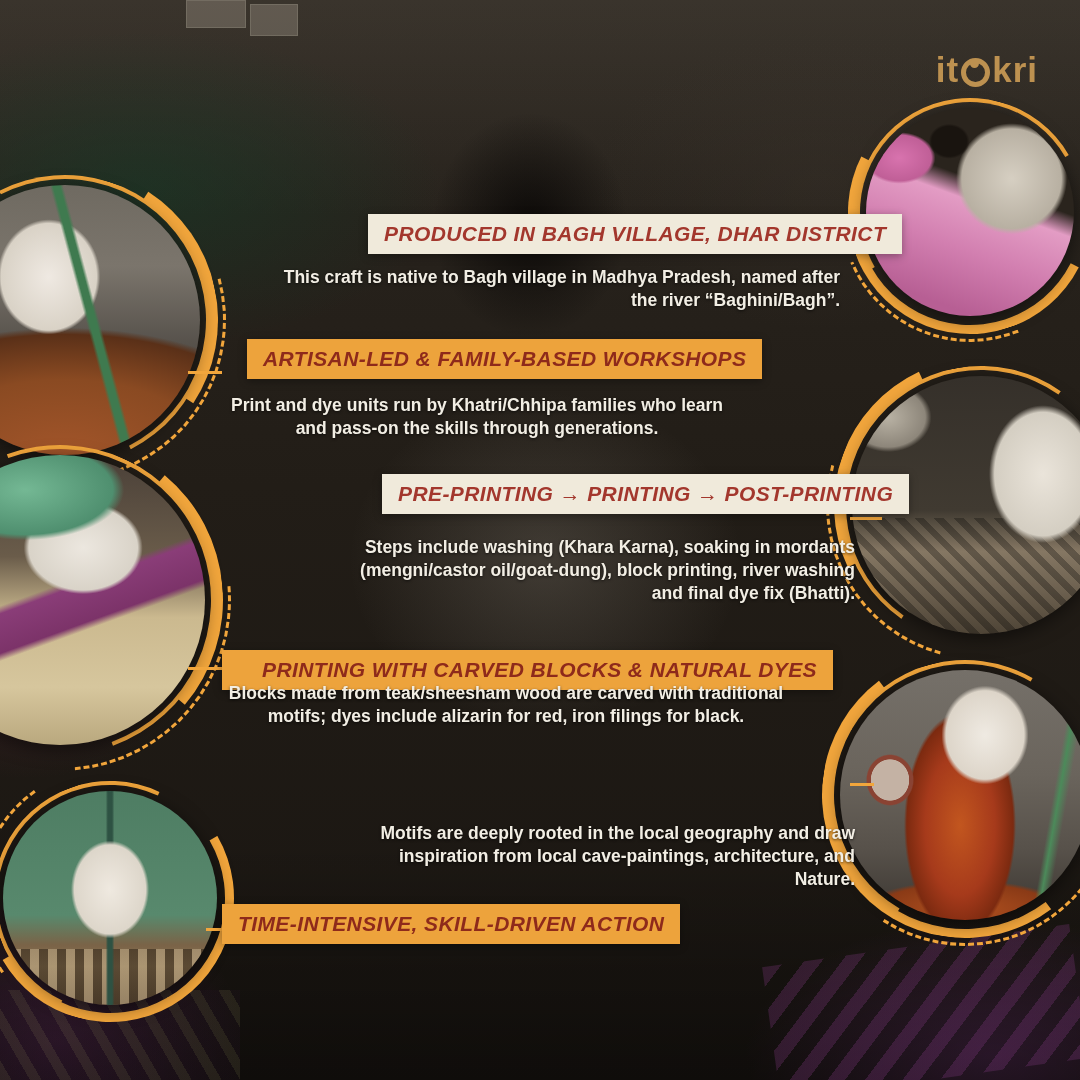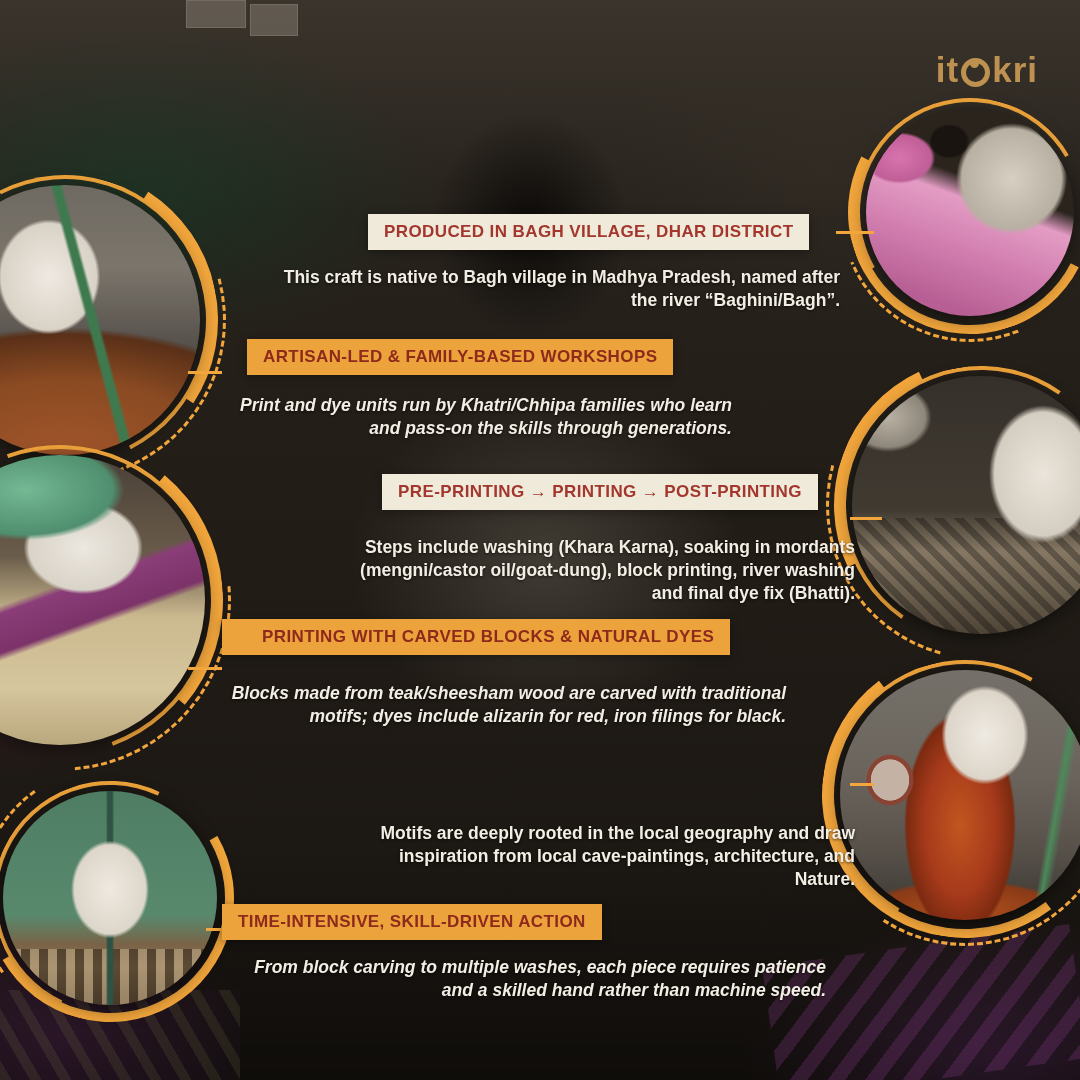--- a/index.html
+++ b/index.html
@@ -33,36 +33,36 @@
     color:#F2A63C;font-weight:800;font-size:50px;line-height:1.1;letter-spacing:1.5px;
     text-shadow:0 2px 6px rgba(0,0,0,.55);}
   .logo{position:absolute;right:42px;top:50px;color:#BD9150;font-weight:700;
     font-size:35px;letter-spacing:1px;display:flex;align-items:center;}
   .logo .o{display:inline-block;width:19px;height:19px;border:5px solid #BD9150;
     border-radius:50%;margin:4px 2px 0 2px;position:relative;}
   .logo .o::after{content:'';position:absolute;width:9px;height:9px;background:#BD9150;
     border-radius:50%;top:-4px;left:4px;}
 
   
-  .hbox{position:absolute;padding:8px 16px;font-weight:800;
-    font-size:17px;letter-spacing:.4px;white-space:nowrap;box-shadow:0 2px 8px rgba(0,0,0,.35);}
+  .hbox{position:absolute;padding:8px 16px;font-style:italic;font-weight:800;
+    font-size:21px;letter-spacing:.4px;white-space:nowrap;box-shadow:0 2px 8px rgba(0,0,0,.35);}
   .hbox.cream{background:#F0EADB;color:#A3372D;}
   .hbox.orange{background:#EDA33C;color:#8E2A1B;}
   .body-text{position:absolute;margin:0;color:#F2EEE4;font-weight:700;font-size:17.5px;
     line-height:1.32;text-shadow:0 1px 3px rgba(0,0,0,.65);}
   .t-right{text-align:right;}
-  .t-left{text-align:right;font-style:italic;}
+  .t-left{text-align:center;}
 
   .hb1{left:368px;top:214px;}
   .bd1{right:240px;top:266px;width:575px;}
   .hb2{left:222px;top:339px;margin-left:25px;}
   .bd2{left:222px;top:394px;width:510px;}
   .hb3{left:382px;top:474px;}
   .bd3{right:225px;top:536px;width:530px;}
-  .hb4{left:222px;top:619px;padding-left:40px;}
+  .hb4{left:222px;top:650px;padding-left:40px;}
   .bd4{left:226px;top:682px;width:560px;}
   .hb5{left:425px;top:764px;}
   .bd5{right:225px;top:822px;width:515px;}
   .hb6{left:222px;top:904px;}
   .bd6{left:226px;top:956px;width:600px;}
 
   .connect{position:absolute;height:3px;background:#F2A63C;}
   .c1{left:836px;top:231px;width:38px;}
   .c2{left:188px;top:371px;width:34px;}
   .c3{left:850px;top:517px;width:32px;}
@@ -188,14 +188,13 @@
 
   <div class="hbox cream hb3">PRE-PRINTING → PRINTING → POST-PRINTING</div>
   <p class="body-text t-right bd3">Steps include washing (Khara Karna), soaking in mordants (mengni/castor oil/goat-dung), block printing, river washing and final dye fix (Bhatti).</p>
 
   <div class="hbox orange hb4">PRINTING WITH CARVED BLOCKS &amp; NATURAL DYES</div>
   <p class="body-text t-left bd4">Blocks made from teak/sheesham wood are carved with traditional motifs; dyes include alizarin for red, iron filings for black.</p>
 
   <p class="body-text t-right bd5">Motifs are deeply rooted in the local geography and draw inspiration from local cave-paintings, architecture, and Nature.</p>
 
   <div class="hbox orange hb6">TIME-INTENSIVE, SKILL-DRIVEN ACTION</div>
-  <p class="body-text t-left bd6">From block carving to multiple washes, each piece requires patience and a skilled hand rather than machine speed.</p>
 </div>
 
 </body></html>

